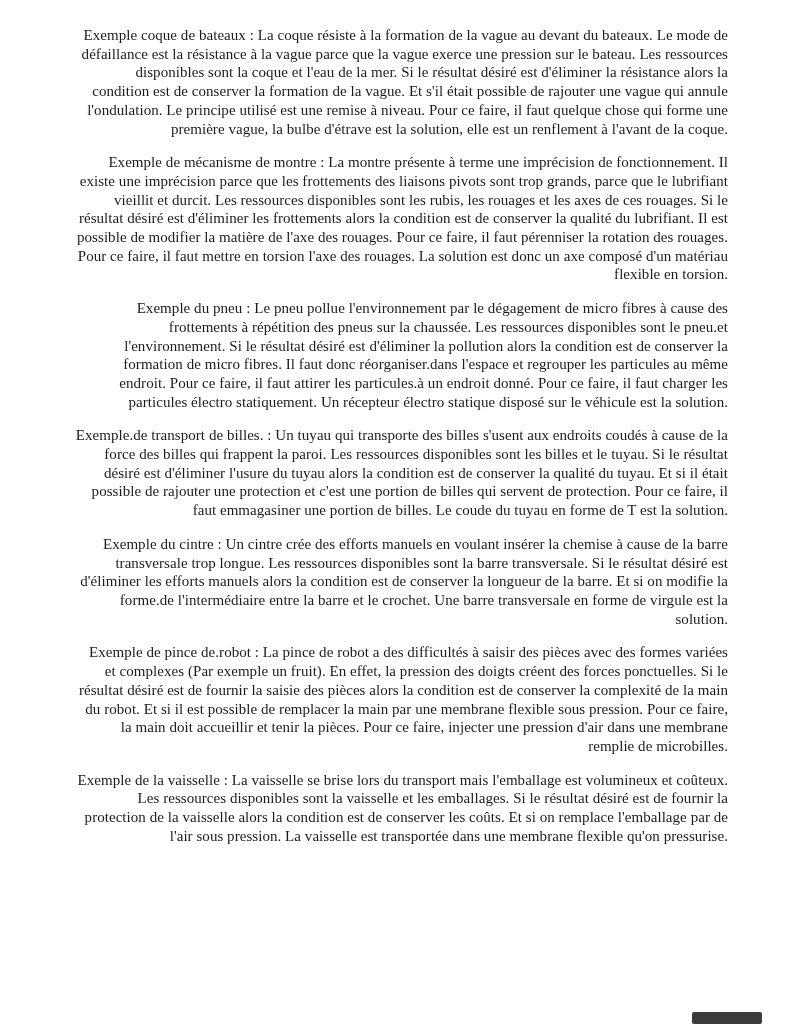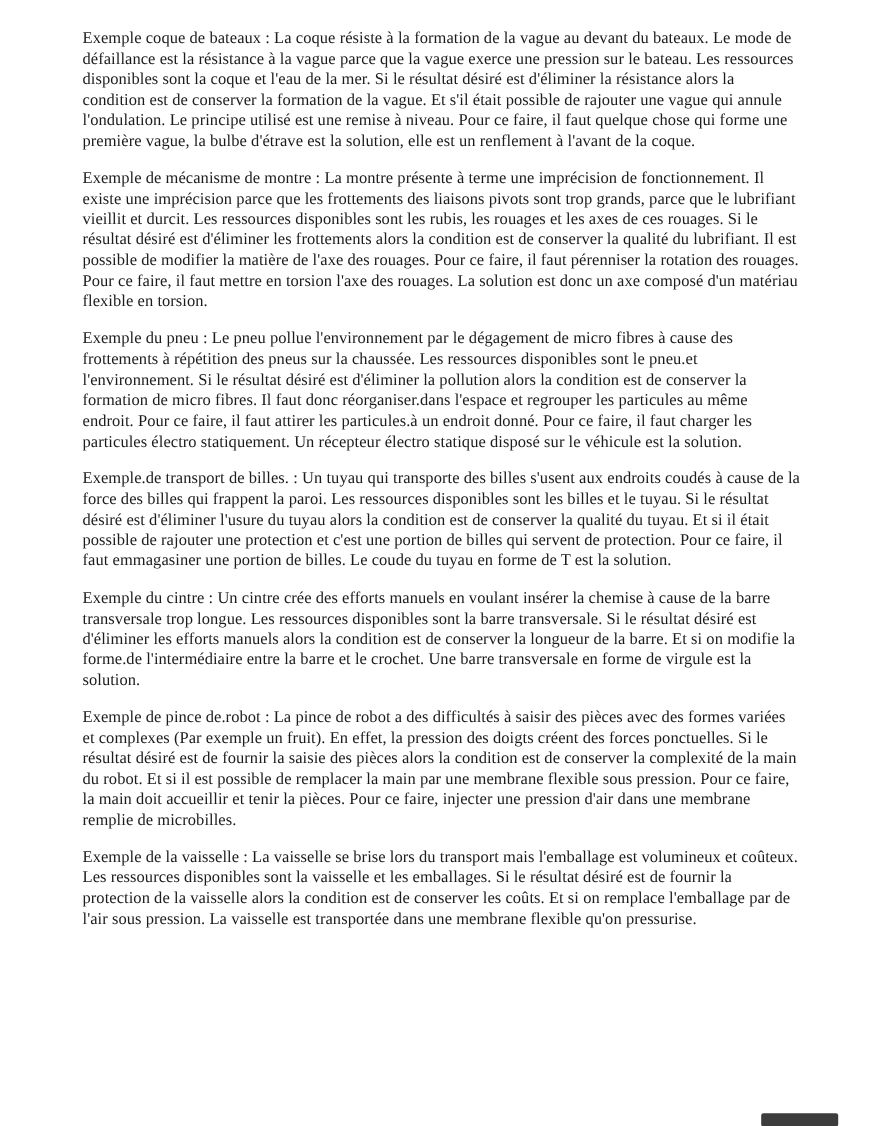--- a/index.html
+++ b/index.html
@@ -19,21 +19,21 @@
       height: 1024px;
       padding: 26px 72px 10px 75px;
       background: #ffffff;
       overflow: hidden;
     }
     .para {
       font-family: "Liberation Serif", "DejaVu Serif", serif;
       font-size: 15px;
       line-height: 18.7px;
       color: #1b1b1b;
-      text-align: left;
+      text-align: right;
       margin: 0 0 15px 0;
       letter-spacing: 0.05px;
     }
     .bottom-artifact {
       position: absolute;
       left: 692px;
       top: 1012px;
       width: 70px;
       height: 12px;
       background: #3c3c3c;

